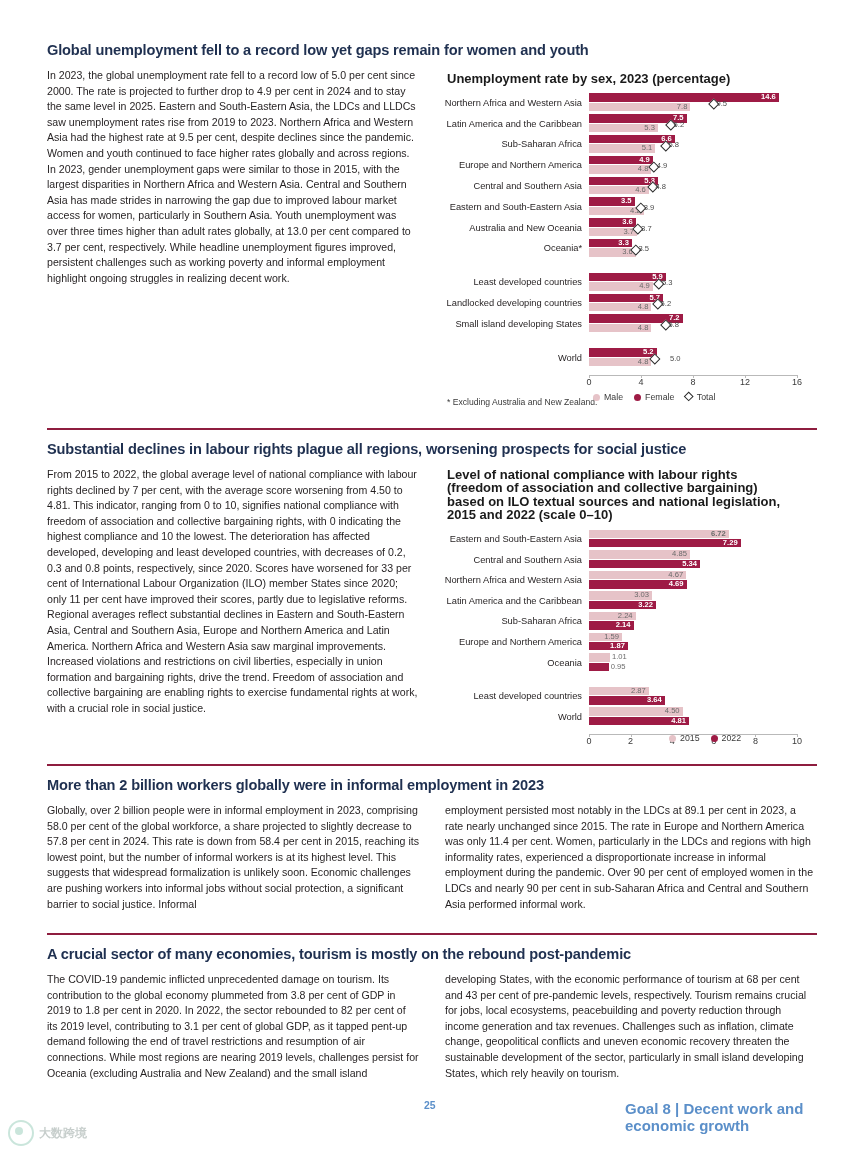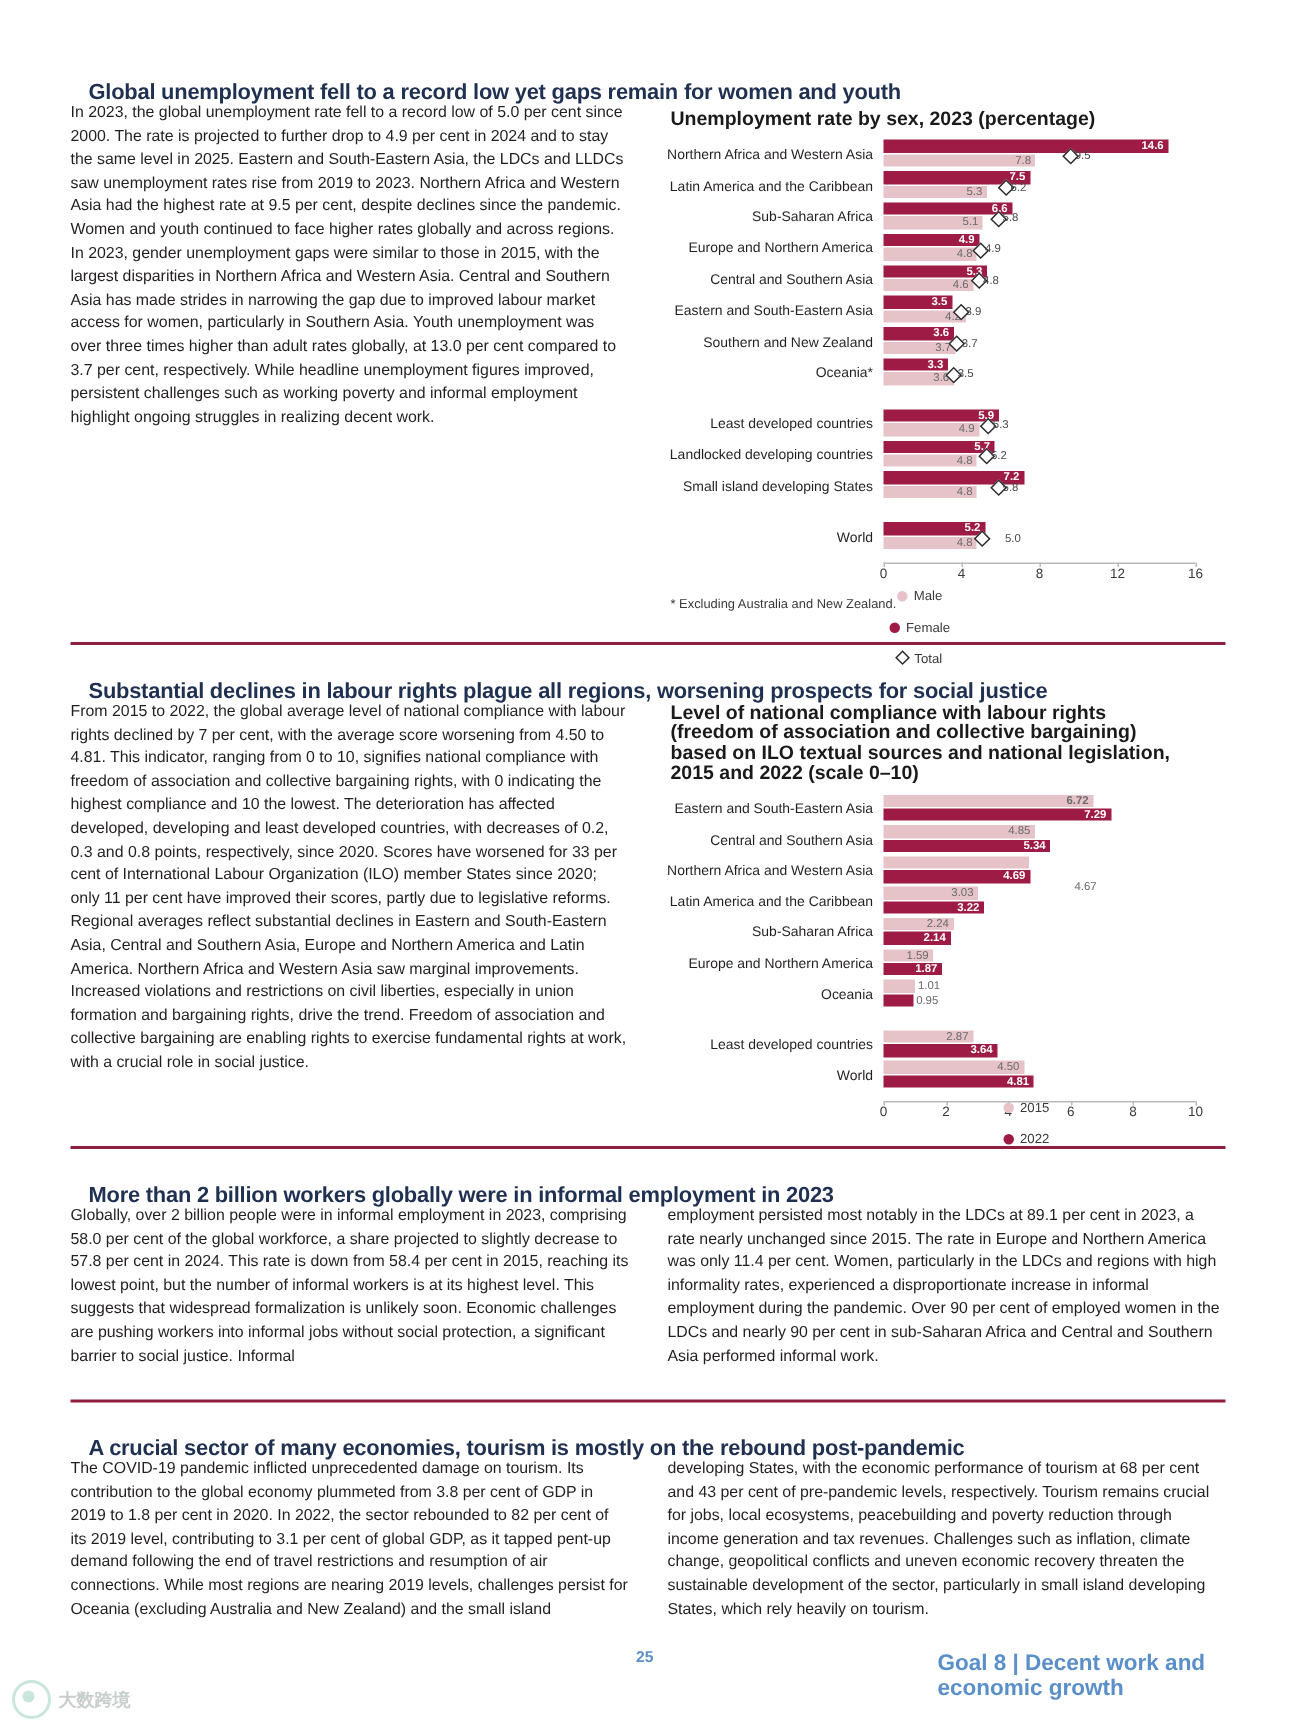--- a/index.html
+++ b/index.html
@@ -7,21 +7,21 @@
     width:864px;height:1152px;background:#ffffff;
     font-family:"Liberation Sans", sans-serif;
     color:#231f20;overflow:hidden;position:relative;
   }
   .page{position:absolute;left:0;top:0;width:864px;height:1152px;}
   .section{position:absolute;left:47px;width:770px;}
   .rule{position:absolute;left:47px;width:770px;height:1.6px;background:#8e1d3f;}
 
   h2.head{
     font-size:14.6px;font-weight:bold;color:#1f3050;
-    margin:12px;letter-spacing:-0.15px;line-height:1.2;
+    margin:0;letter-spacing:-0.15px;line-height:1.2;
   }
   p.body{
     font-size:10.6px;line-height:15.6px;color:#231f20;
     margin:0;text-align:left;
   }
   .col-left{position:absolute;left:0;width:372px;}
   .col-right{position:absolute;left:398px;width:372px;}
 
   
   .chart{position:absolute;}
@@ -53,21 +53,21 @@
     background:#ffffff;border:1.1px solid #2b2b2b;
     transform:rotate(45deg);
   }
   .axis{position:absolute;left:0;right:0;height:1px;background:#b9b9b9;}
   .tick{position:absolute;width:1px;height:3.4px;background:#b9b9b9;top:0;}
   .ticklab{
     position:absolute;font-size:9px;color:#3a3a3a;
     transform:translateX(-50%);top:6px;
   }
   .legend{position:absolute;font-size:8.8px;color:#3a3a3a;
-    display:flex;gap:11px;align-items:center;flex-direction:column;}
+    display:flex;gap:11px;align-items:center;}
   .lgi{display:flex;align-items:center;gap:4px;}
   .dot{width:7px;height:7px;border-radius:50%;display:inline-block;}
   .dot.male{background:#e6c3c8;}
   .dot.female{background:#9e1b45;}
   .dot.y2015{background:#e6c3c8;}
   .dot.y2022{background:#9e1b45;}
   .dmdlg{width:5.4px;height:5.4px;background:#fff;border:1px solid #2b2b2b;
     transform:rotate(45deg);display:inline-block;}
   .fnote{position:absolute;font-size:8.6px;color:#3a3a3a;}
 
@@ -145,21 +145,21 @@
         <div class="grp" style="top: 104px; height: 20.8px;">
           <div class="rowlab" style="top: 5.4px;">Eastern and South-Eastern Asia</div>
           <div class="bar female" style="width: 45.5px; top: 0px;"></div>
           <div class="vlab inside" style="top: 0px; left: 42.5px; transform: translateX(-100%);">3.5</div>
           <div class="bar male" style="width: 54.6px; top: 9.4px;"></div>
           <div class="vlab outside" style="top: 9.4px; left: 51.6px; transform: translateX(-100%);">4.2</div>
           <div class="diamond" style="left: 47.9px; top: 6.9px;"></div>
           <div class="vlab dark" style="left: 54.7px; top: 6.4px;">3.9</div>
         </div>
         <div class="grp" style="top: 124.8px; height: 20.8px;">
-          <div class="rowlab" style="top: 5.4px;">Southern and New Zealand</div>
+          <div class="rowlab" style="top: 5.4px;">Australia and New Oceania</div>
           <div class="bar female" style="width: 46.8px; top: 0px;"></div>
           <div class="vlab inside" style="top: 0px; left: 43.8px; transform: translateX(-100%);">3.6</div>
           <div class="bar male" style="width: 48.1px; top: 9.4px;"></div>
           <div class="vlab outside" style="top: 9.4px; left: 45.1px; transform: translateX(-100%);">3.7</div>
           <div class="diamond" style="left: 45.3px; top: 6.9px;"></div>
           <div class="vlab dark" style="left: 52.1px; top: 6.4px;">3.7</div>
         </div>
         <div class="grp" style="top: 145.6px; height: 20.8px;">
           <div class="rowlab" style="top: 5.4px;">Oceania*</div>
           <div class="bar female" style="width: 42.9px; top: 0px;"></div>
@@ -256,21 +256,21 @@
         <div class="grp" style="top: 20.6px; height: 20.6px;">
           <div class="rowlab" style="top: 5.3px;">Central and Southern Asia</div>
           <div class="bar y2015" style="width: 100.88px; top: 0px;"></div>
           <div class="vlab outside" style="top: 0px; left: 97.88px; transform: translateX(-100%);">4.85</div>
           <div class="bar y2022" style="width: 111.072px; top: 9.4px;"></div>
           <div class="vlab inside" style="top: 9.4px; left: 108.072px; transform: translateX(-100%);">5.34</div>
         </div>
         <div class="grp" style="top: 41.2px; height: 20.6px;">
           <div class="rowlab" style="top: 5.3px;">Northern Africa and Western Asia</div>
           <div class="bar y2015" style="width: 97.136px; top: 0px;"></div>
-          <div class="vlab outside" style="top: 16px; left: 94.136px; transform: translateX(-100%); margin-left: 48px;">4.67</div>
+          <div class="vlab outside" style="top: 0px; left: 94.136px; transform: translateX(-100%);">4.67</div>
           <div class="bar y2022" style="width: 97.552px; top: 9.4px;"></div>
           <div class="vlab inside" style="top: 9.4px; left: 94.552px; transform: translateX(-100%);">4.69</div>
         </div>
         <div class="grp" style="top: 61.8px; height: 20.6px;">
           <div class="rowlab" style="top: 5.3px;">Latin America and the Caribbean</div>
           <div class="bar y2015" style="width: 63.024px; top: 0px;"></div>
           <div class="vlab outside" style="top: 0px; left: 60.024px; transform: translateX(-100%);">3.03</div>
           <div class="bar y2022" style="width: 66.976px; top: 9.4px;"></div>
           <div class="vlab inside" style="top: 9.4px; left: 63.976px; transform: translateX(-100%);">3.22</div>
         </div>

